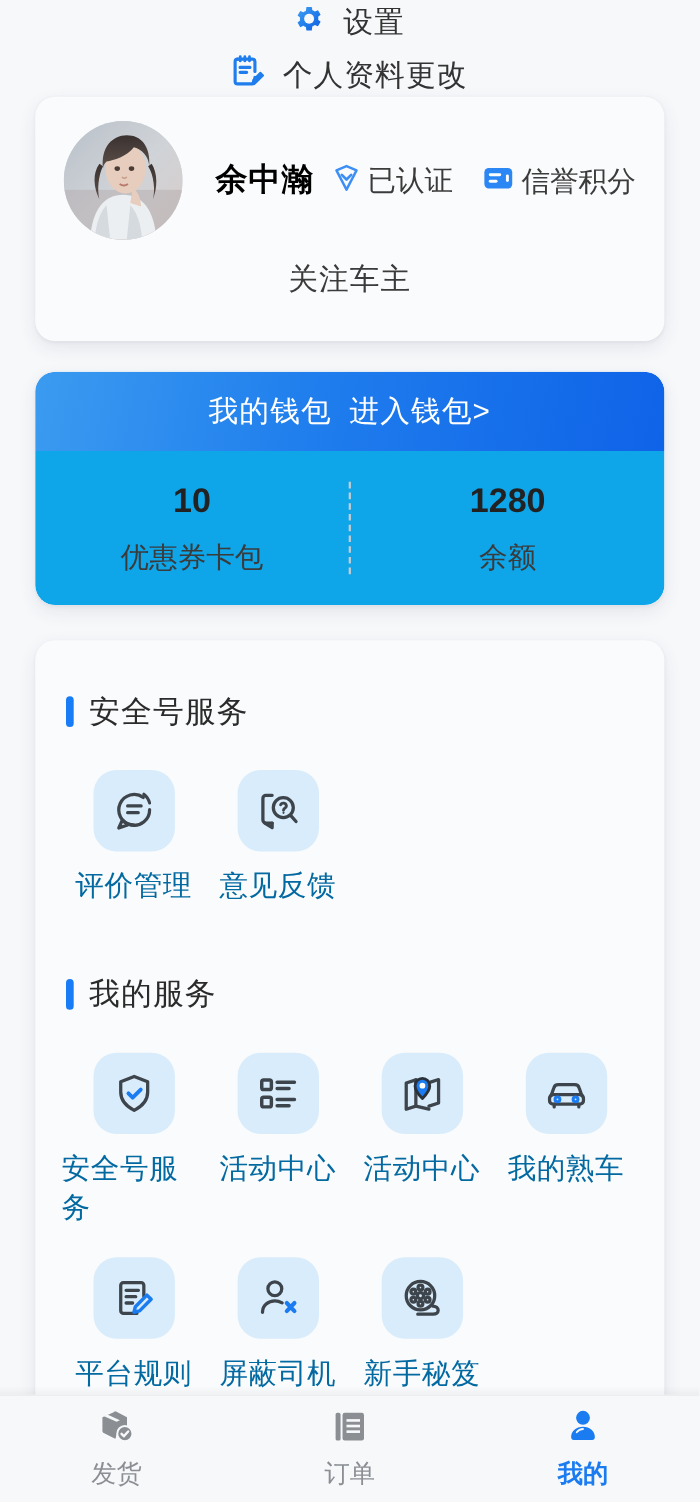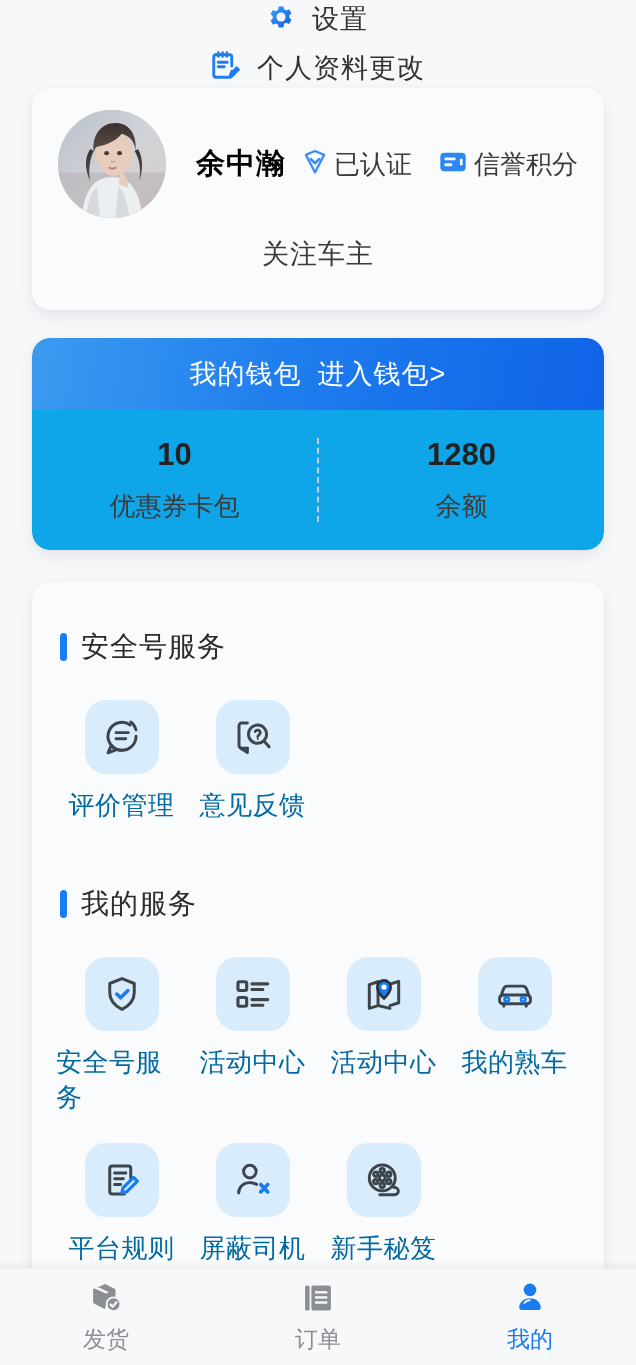--- a/index.html
+++ b/index.html
@@ -120,21 +120,21 @@
     height: 97px;
     background: #f7f8fa;
     border-top: 1px solid #ececee;
     display: flex; align-items: center;
   }
   .tab {
     flex: 1; display: flex; flex-direction: column;
     align-items: center; justify-content: center; gap: 4px;
   }
   .tab-label { font-size: 23px; color: #8b8f94; }
-  .tab.active .tab-label { color: #1a7cf0; }
+  .tab.active .tab-label { color: #1a7cf0; font-weight: bold; }
   .scroll-shadow {
     position: absolute; left: 0; right: 0; bottom: 97px; height: 8px;
     background: linear-gradient(to top, rgba(0,0,0,.045), rgba(0,0,0,0));
   }
 </style>
 </head>
 <body>
 
 <div class="header">
   <div class="hdr-group">

